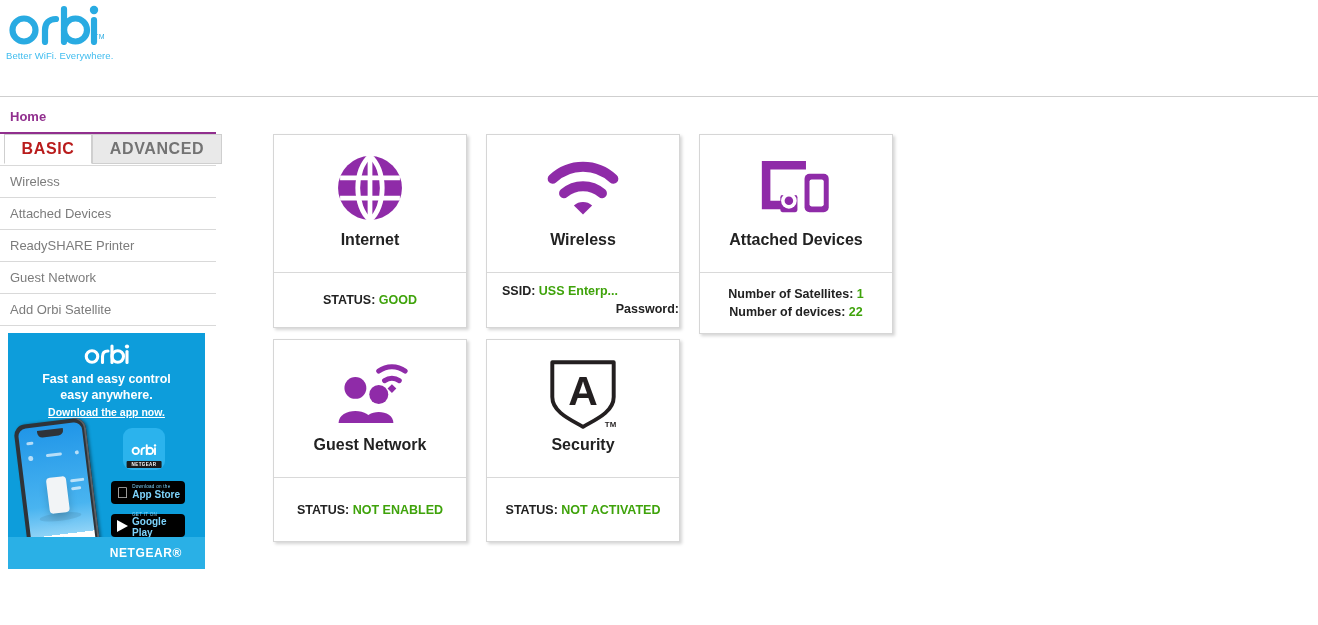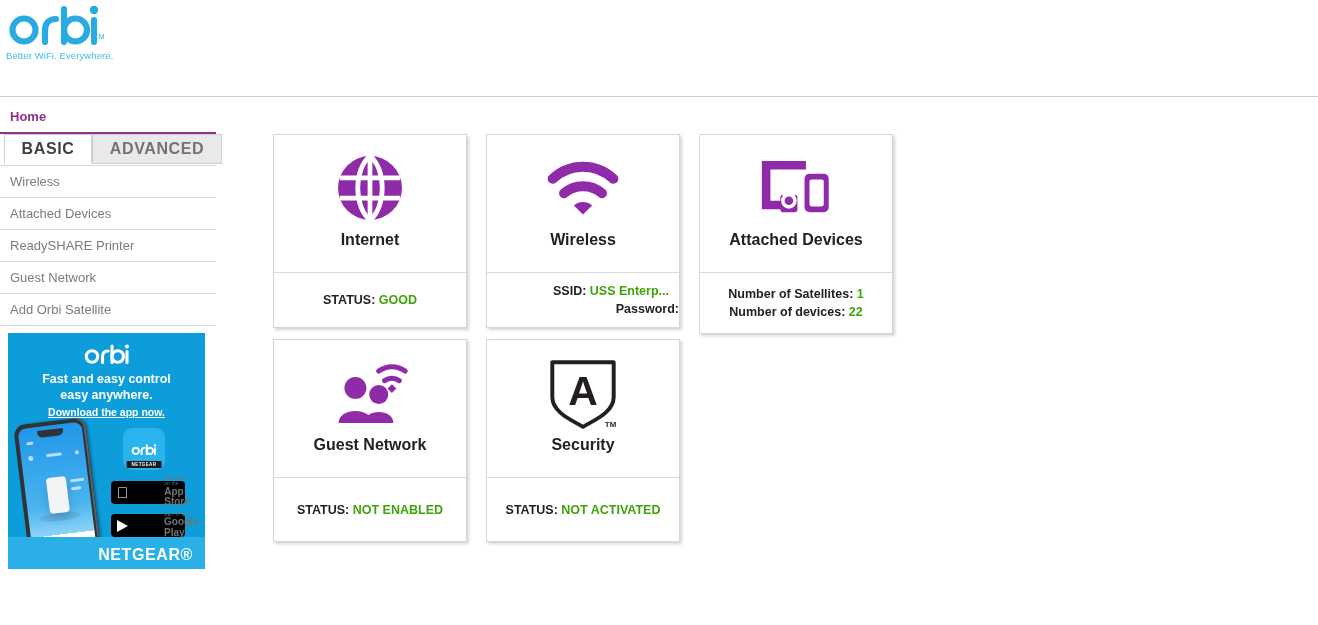--- a/index.html
+++ b/index.html
@@ -35,21 +35,21 @@
   }
   .tab {
     position:absolute; top:67px; height:30px;
     display:flex; align-items:center; justify-content:center;
     font-size:16px; font-weight:bold; letter-spacing:0.6px;
     border:1px solid #cfcfcf;
     cursor:pointer;
   }
   .tab-basic {
     left:4px; width:88px;
-    background:#ffffff; color:#404040;
+    background:#ffffff; color:#b91c1c;
     border-bottom:1px solid #ffffff;
     z-index:3;
   }
   .tab-advanced {
     left:92px; width:130px;
     background:#e9e9e9; color:#737373;
     border-bottom:1px solid #cfcfcf;
     z-index:2;
   }
 
@@ -146,31 +146,31 @@
   }
   .badge {
     position:absolute; left:103px;
     width:74px; height:23px;
     background:#000; border-radius:4px;
     display:flex; align-items:center; padding-left:6px;
   }
   .badge-apple { top:148px; }
   .badge-google { top:181px; }
   .badge-glyph { color:#fff; font-size:15px; line-height:1; margin-right:4px; }
-  .badge-text { color:#737373; line-height:1.05;margin-left:32px; }
+  .badge-text { color:#7dd3fc; line-height:1.05; }
   .badge-small { font-size:4.6px; letter-spacing:.25px; display:block; }
   .badge-big { font-size:10px; font-weight:bold; display:block; }
   .gplay-tri { width:0;height:0;border-left:11px solid #fff;border-top:6.5px solid transparent;border-bottom:6.5px solid transparent; margin-right:4px;}
   .promo-foot {
     position:absolute; left:0; right:0; bottom:0; height:32px;
     background:#2AB0E6;
   }
   .promo-foot span {
-    position:absolute; right:12px; top:9px;
-    color:#fff; font-size:16px; font-weight:bold; letter-spacing:.6px;
+    position:absolute; right:23px; top:9px;
+    color:#fff; font-size:12px; font-weight:bold; letter-spacing:.6px;
   }
 
   
   .cards { position:absolute; left:273px; top:134px; }
   .card {
     position:absolute;
     background:#fff;
     border:1px solid #d6d6d6;
     box-shadow:2px 2px 3px rgba(0,0,0,.17);
     cursor:pointer;
@@ -205,21 +205,21 @@
   #card-wireless { left:213px; top:0; width:194px; height:194px; }
   #card-wireless .card-foot { height:54px; align-items:flex-start; padding-left:15px; }
   #card-attached { left:426px; top:0; width:194px; height:200px; }
   #card-attached .card-foot { height:60px; }
   #card-guest { left:0; top:205px; width:194px; height:203px; }
   #card-guest .card-foot { height:63px; }
   #card-security { left:213px; top:205px; width:194px; height:203px; }
   #card-security .card-foot { height:63px; }
 
   #card-wireless .ln { width:100%; text-align:right; }
-  #card-wireless .ln.ssid { text-align:right; padding-right:10px;}
+  #card-wireless .ln.ssid { text-align:left; padding-right:10px;}
 </style>
 </head>
 <body>
 
 <div class="page">
 
   <div class="header">
     <div class="logo-wrap">
       <svg class="logo-mark" width="96" height="40" viewBox="0 0 96 40">
         <g fill="none" stroke="#29ABE2" stroke-width="6.2">

